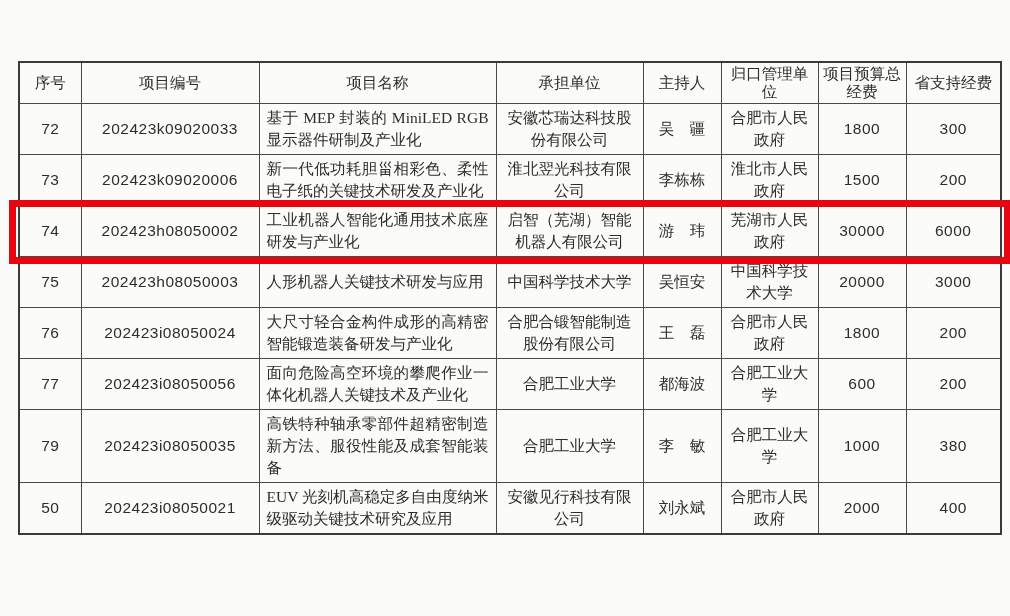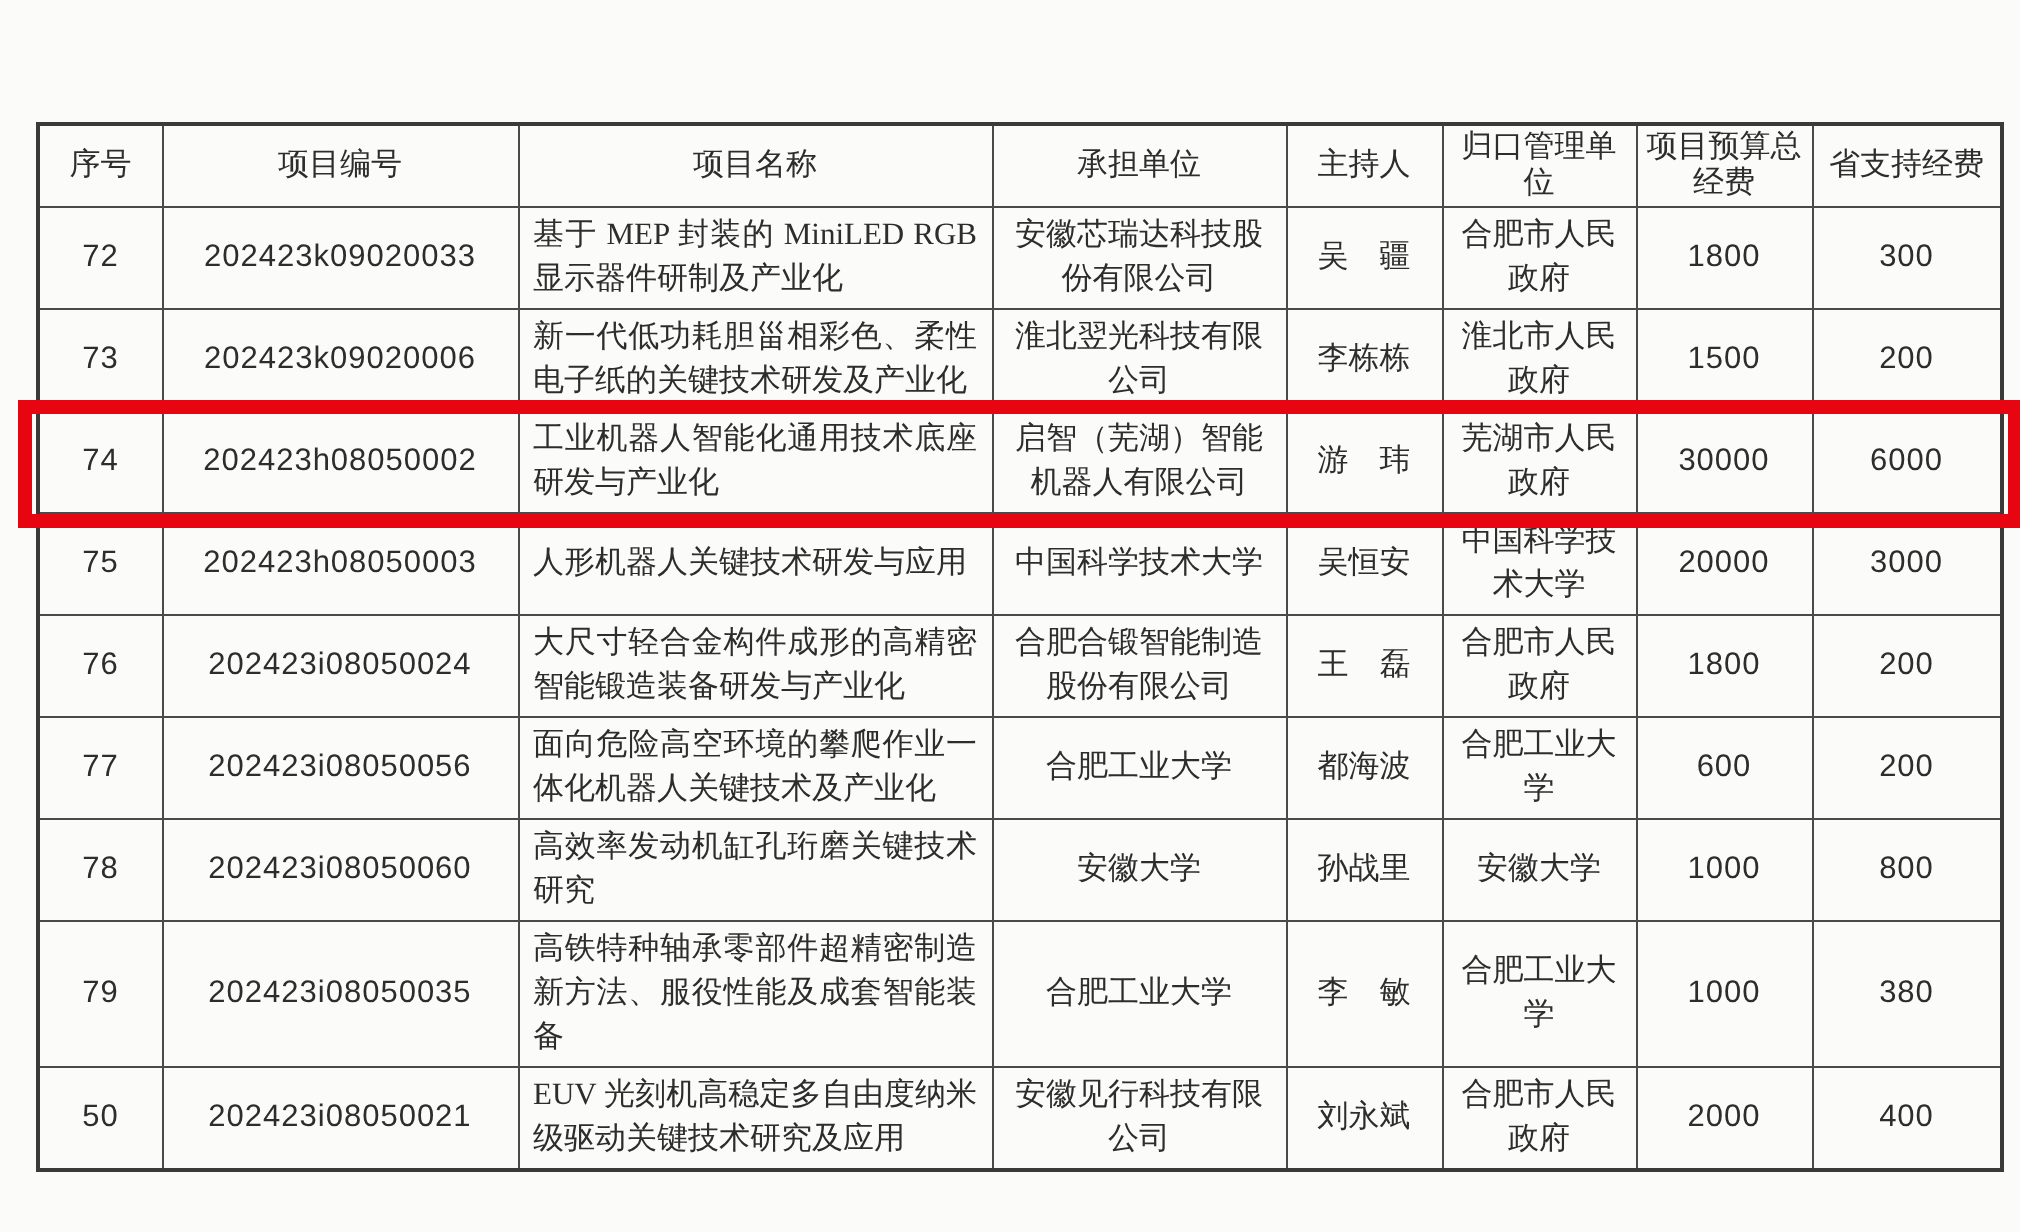--- a/index.html
+++ b/index.html
@@ -154,30 +154,20 @@
         <td class="num-cell">77</td>
         <td class="num-cell">202423i08050056</td>
         <td class="name-cell">面向危险高空环境的攀爬作业一体化机器人关键技术及产业化</td>
         <td>合肥工业大学</td>
         <td>都海波</td>
         <td>合肥工业大学</td>
         <td class="num-cell">600</td>
         <td class="num-cell">200</td>
       </tr>
       <tr>
-        <td class="num-cell">78</td>
-        <td class="num-cell">202423i08050060</td>
-        <td class="name-cell">高效率发动机缸孔珩磨关键技术研究</td>
-        <td>安徽大学</td>
-        <td>孙战里</td>
-        <td>安徽大学</td>
-        <td class="num-cell">1000</td>
-        <td class="num-cell">800</td>
-      </tr>
-      <tr>
         <td class="num-cell">79</td>
         <td class="num-cell">202423i08050035</td>
         <td class="name-cell">高铁特种轴承零部件超精密制造新方法、服役性能及成套智能装备</td>
         <td>合肥工业大学</td>
         <td>李　敏</td>
         <td>合肥工业大学</td>
         <td class="num-cell">1000</td>
         <td class="num-cell">380</td>
       </tr>
       <tr>

